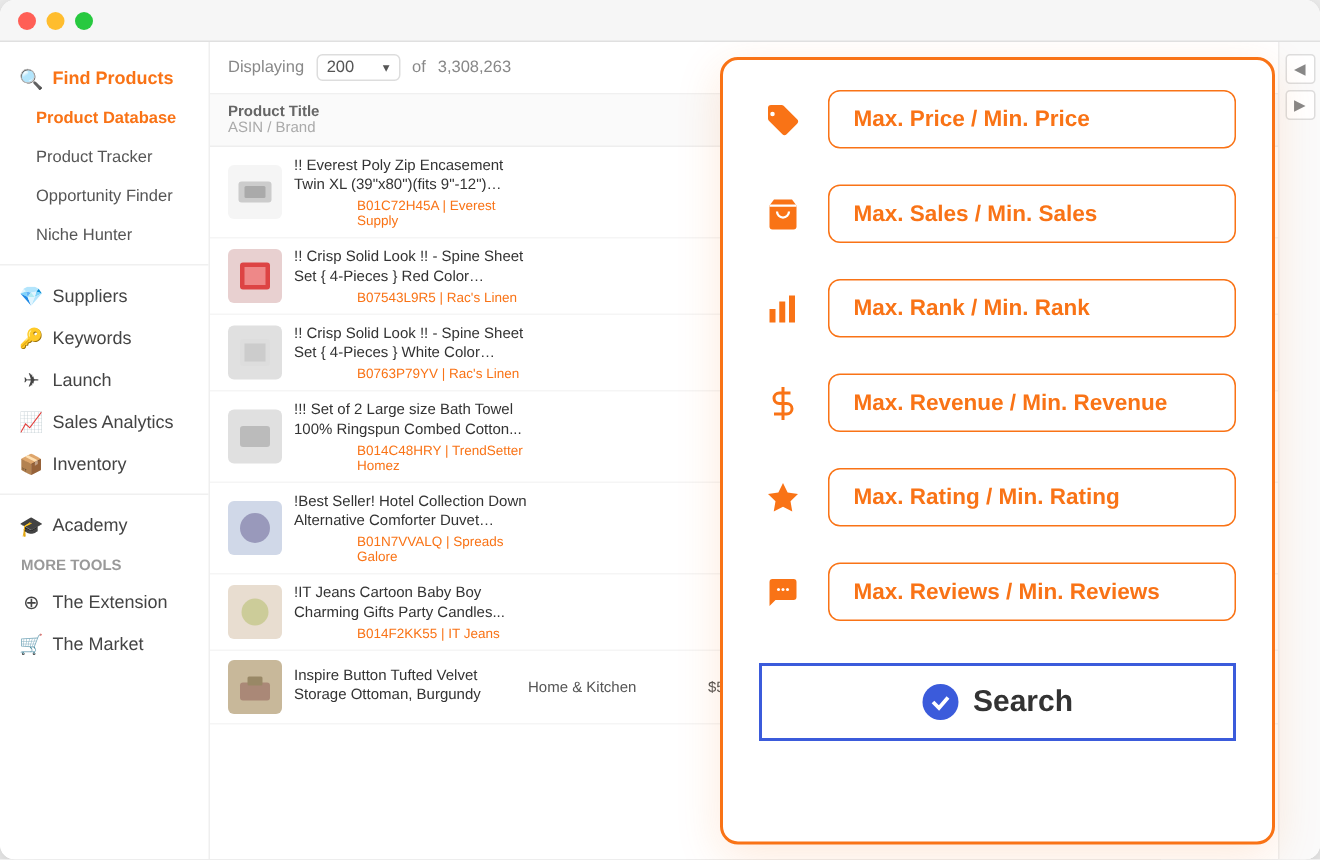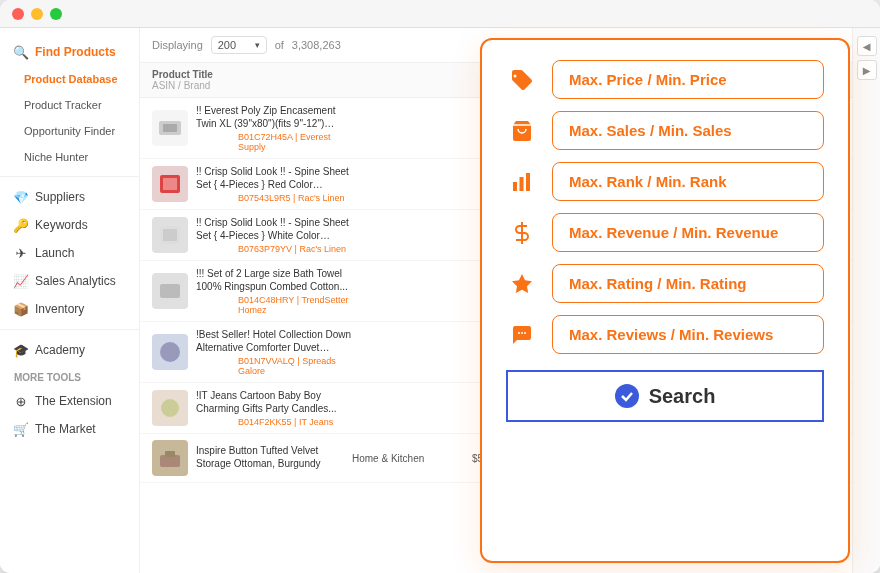--- a/index.html
+++ b/index.html
@@ -218,21 +218,21 @@
       top: 10px;
       left: 340px;
       right: 30px;
       bottom: 10px;
       background: #fff;
       border: 2px solid #f97316;
       border-radius: 12px;
       padding: 20px 24px;
       display: flex;
       flex-direction: column;
-      gap: 12px;
+      gap: 24px;
       z-index: 100;
       box-shadow: 0 8px 30px rgba(249,115,22,0.15);
     }
 
     .filter-row {
       display: flex;
       align-items: center;
       gap: 14px;
     }
     .filter-icon {

